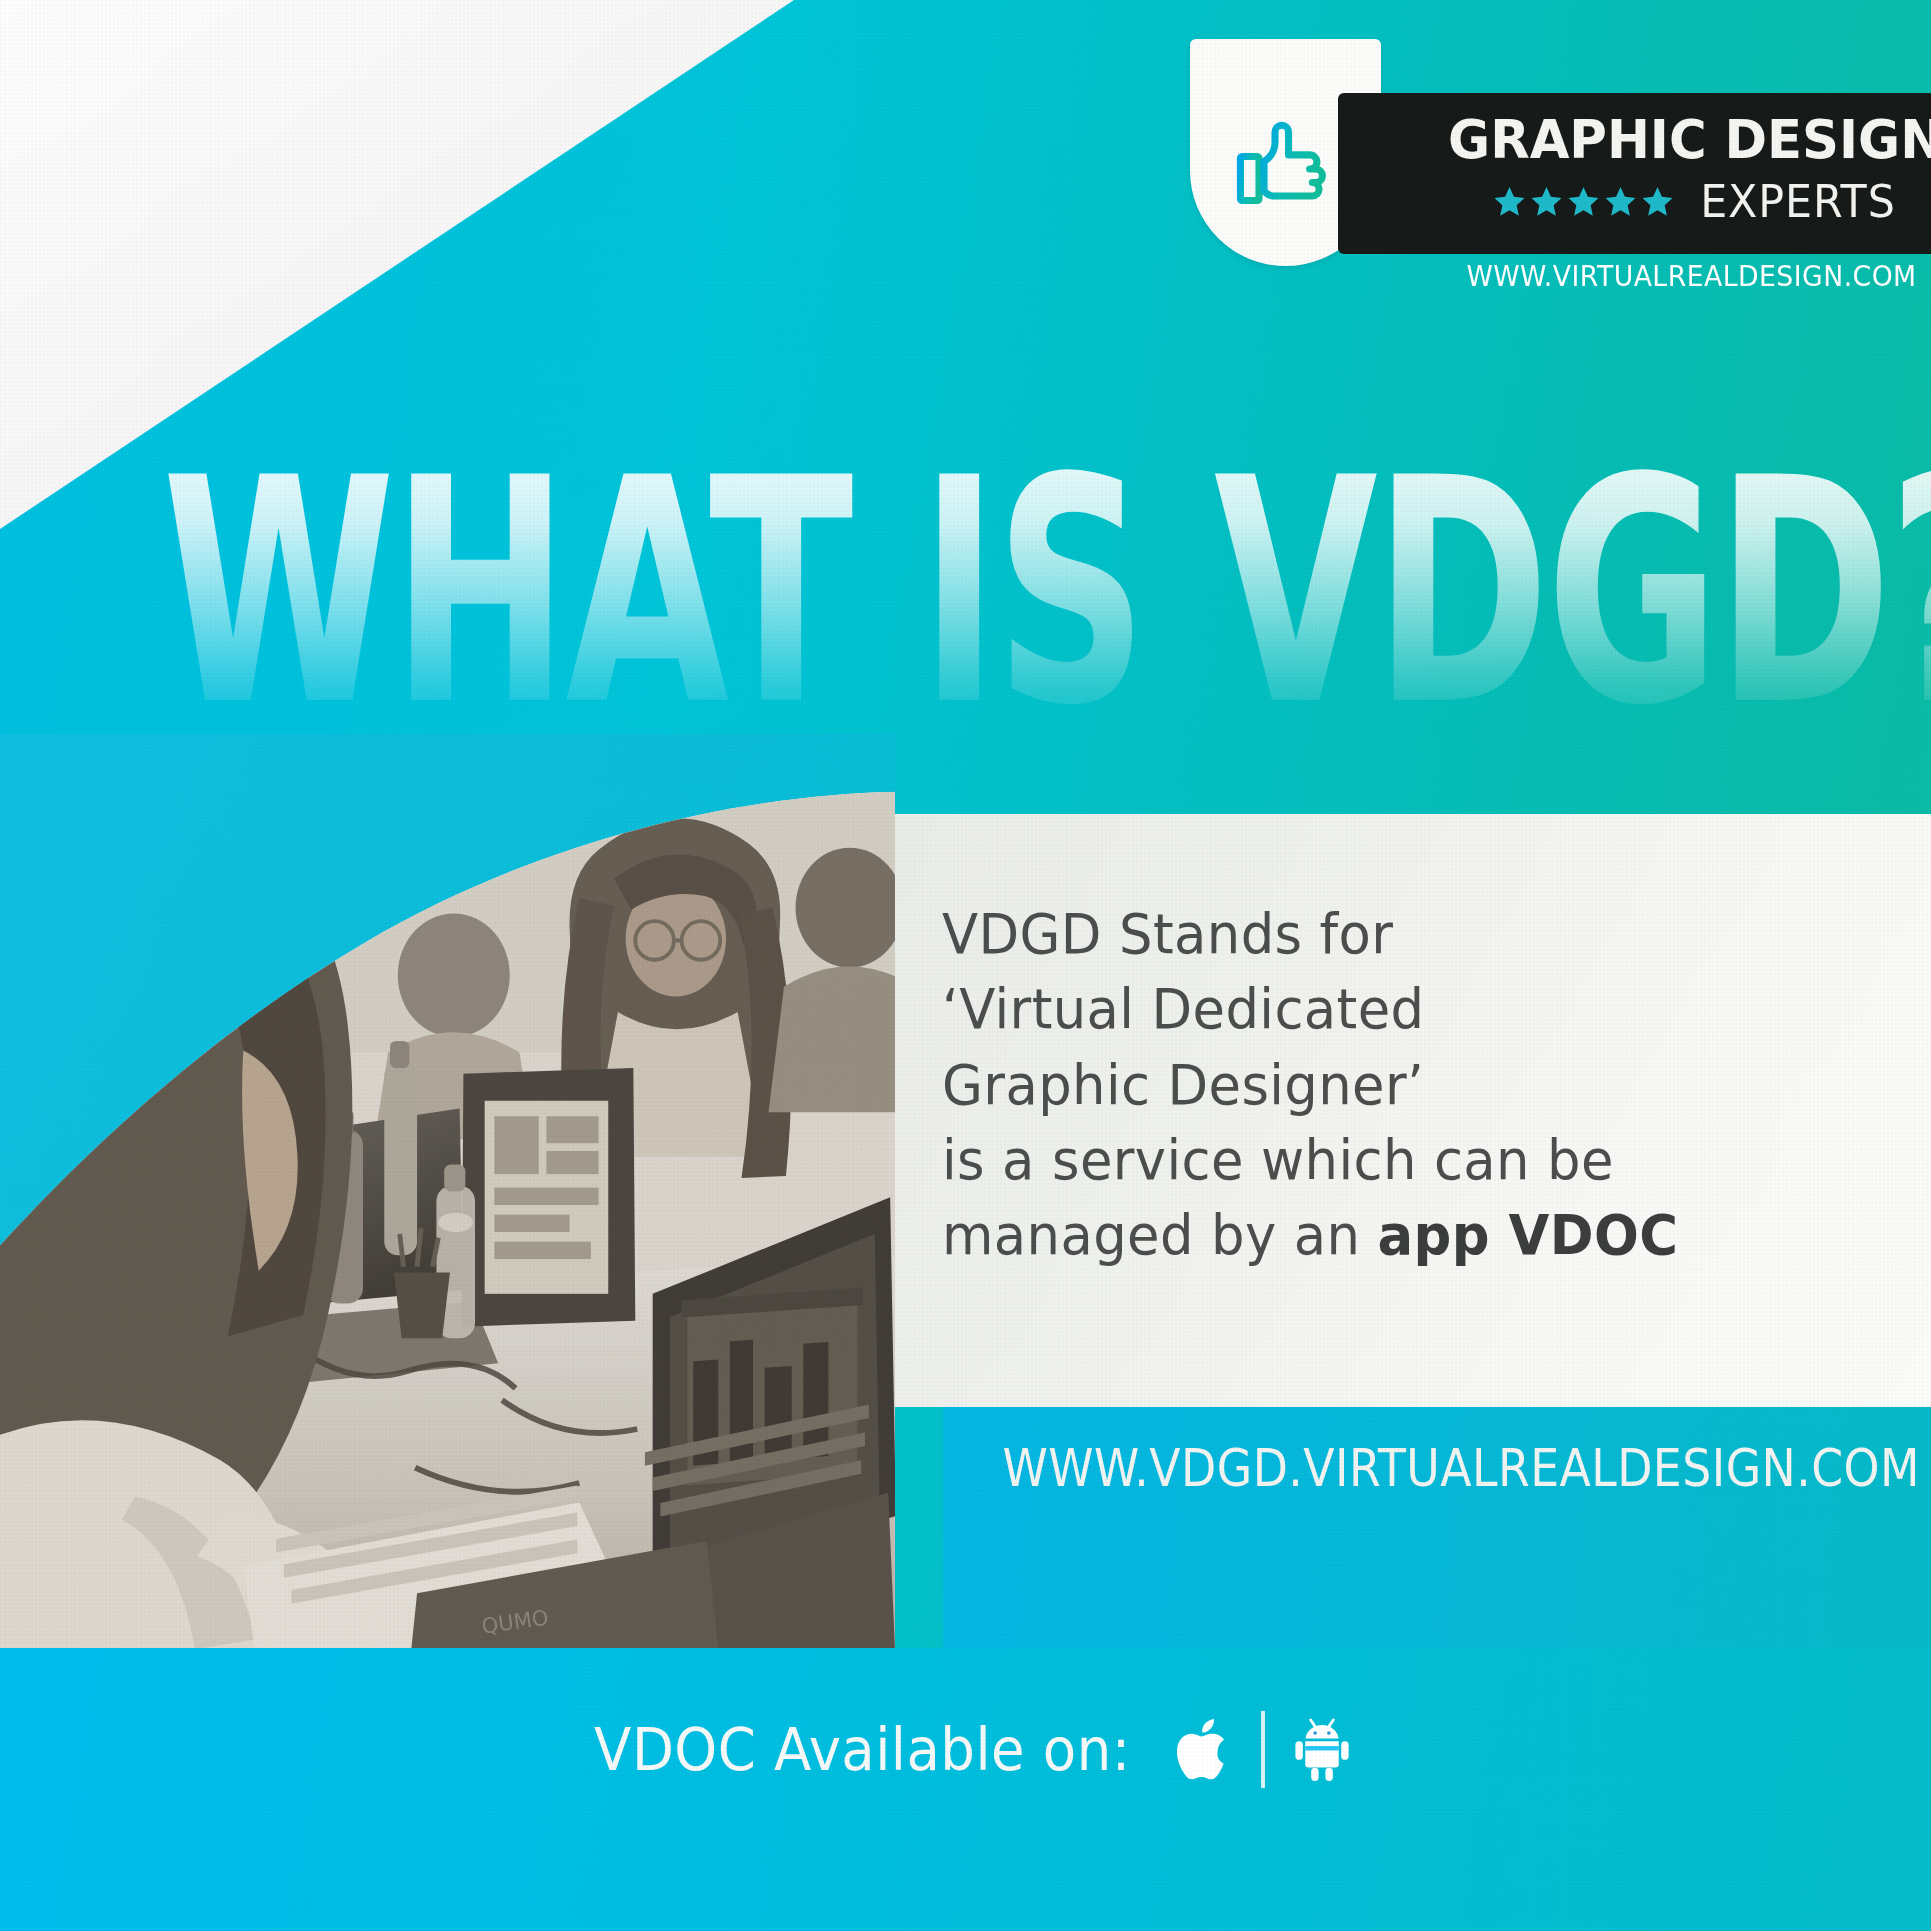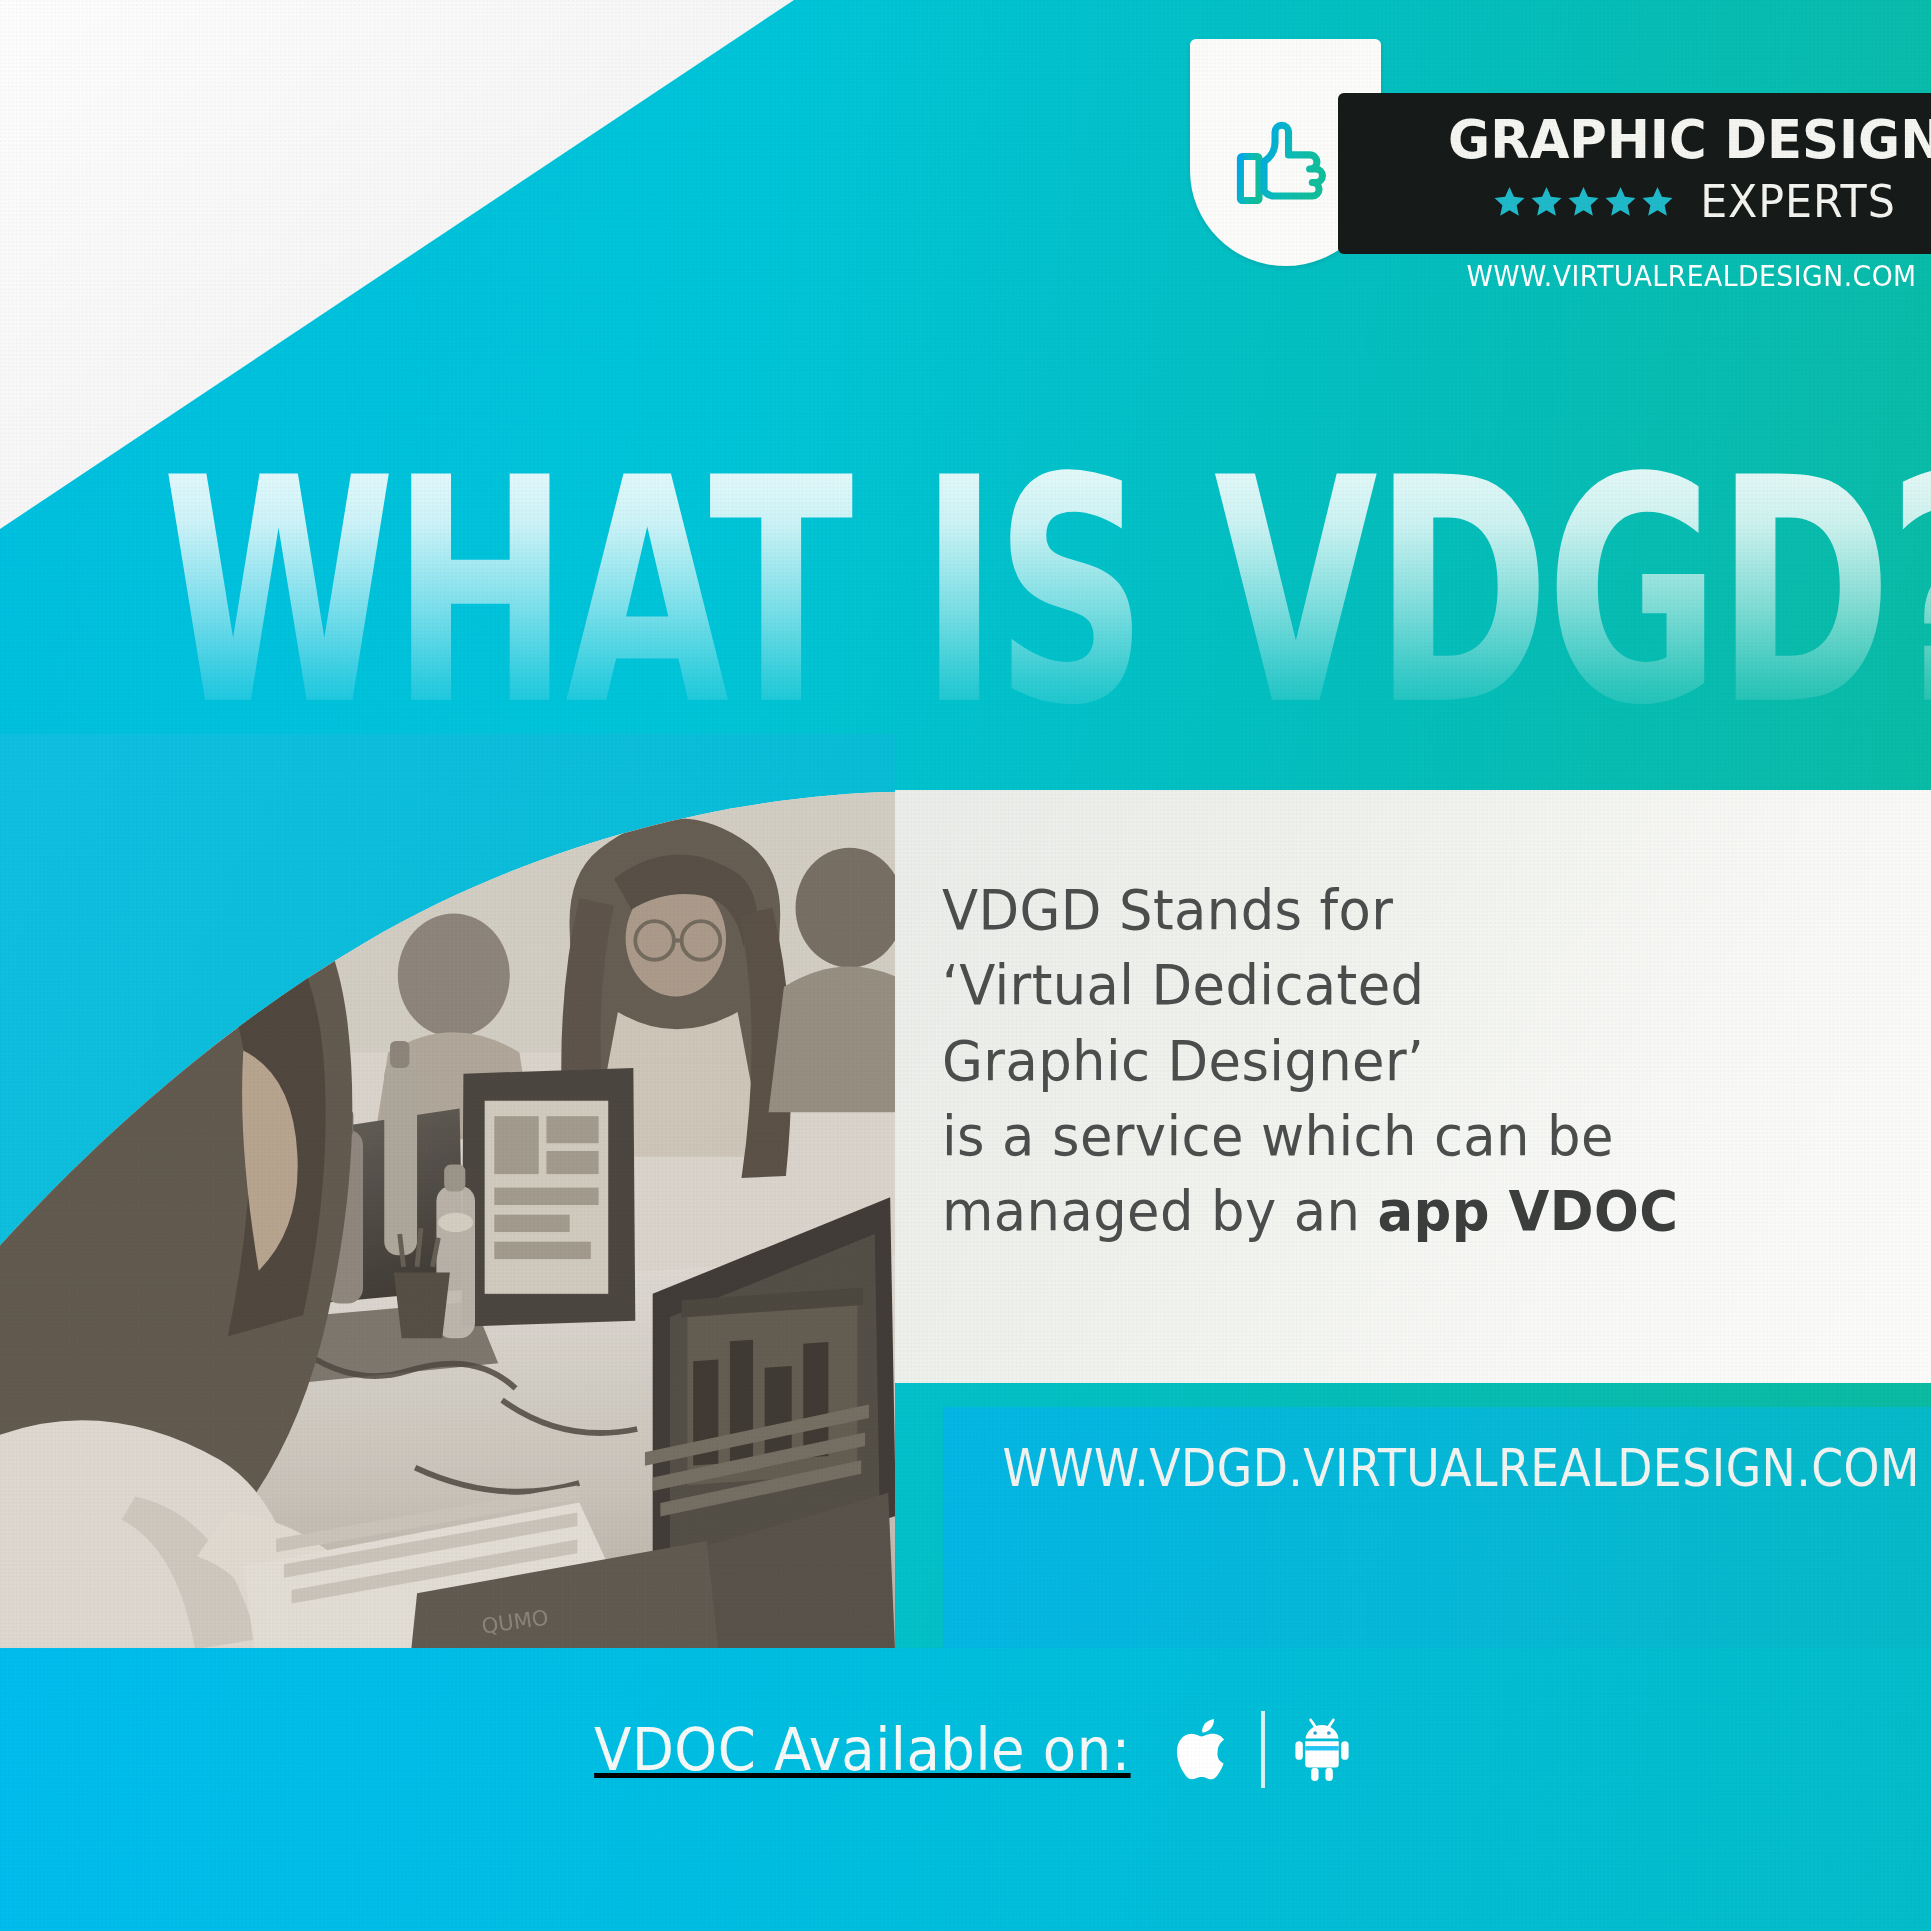--- a/index.html
+++ b/index.html
@@ -145,21 +145,21 @@
   
   .photo {
     position:absolute; left:0; top:734px; width:895px; height:915px;
     overflow:hidden; z-index:4;
     background:#0ebfdd;
   }
   .photo svg { display:block; width:895px; height:915px; }
 
   
   .content-panel {
-    position:absolute; left:895px; top:790px; width:1036px; height:593px;
+    position:absolute; left:895px; top:814px; width:1036px; height:593px;
     background:linear-gradient(120deg,#e9ece8 0%,#eff1ed 35%,#f8f9f6 70%,#fbfbf9 100%);
     z-index:4;
   }
   .body-copy {
     position:absolute; left:47px; top:83px; width:956px;
     font-family:"DejaVu Sans", sans-serif;
     font-size:55px;
     line-height:1.37;
     color:#4b4e4c;
     letter-spacing:0.4px;
@@ -188,21 +188,21 @@
   }
 
   
   .bottom-band {
     position:absolute; left:0; top:1648px; width:1931px; height:283px;
     background:linear-gradient(100deg,#00bdee 0%,#00bedf 45%,#04bcc9 100%);
     z-index:5;
   }
   .footer {
     position:absolute; left:0; top:63px; width:1931px;
-    display:flex; align-items:center; justify-content:center; gap:25px;text-decoration:underline;
+    display:flex; align-items:center; justify-content:center; gap:25px;
   }
   .footer-text {
     font-family:"DejaVu Sans", sans-serif;
     font-size:58px;
     color:#f4f8f7;
     letter-spacing:0.5px;
     transform:scaleX(0.94);
     white-space:nowrap;
   }
   .store-icon { width:64px; height:68px; display:block; }

